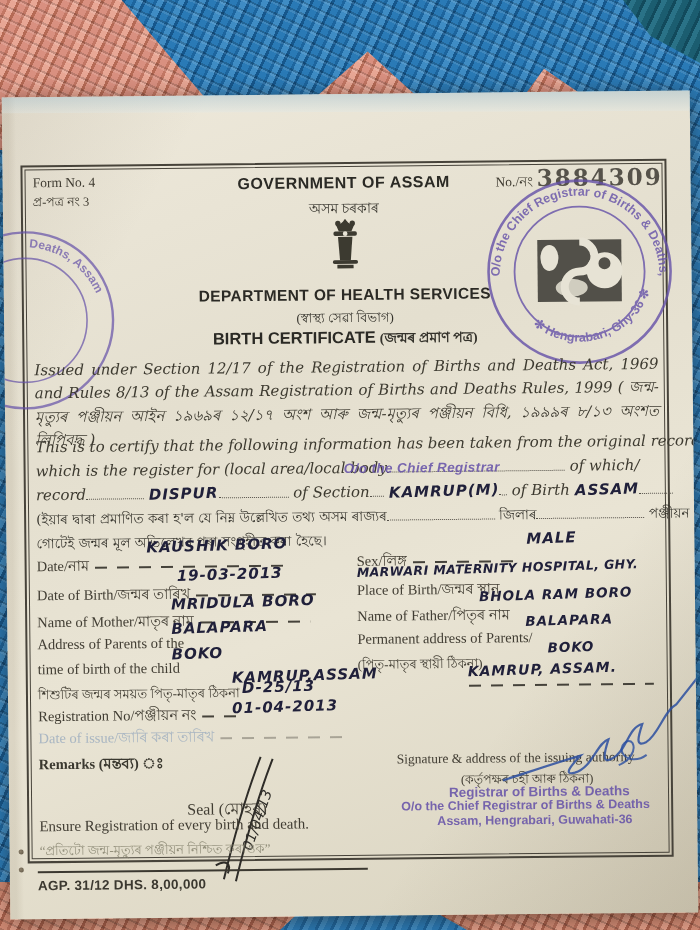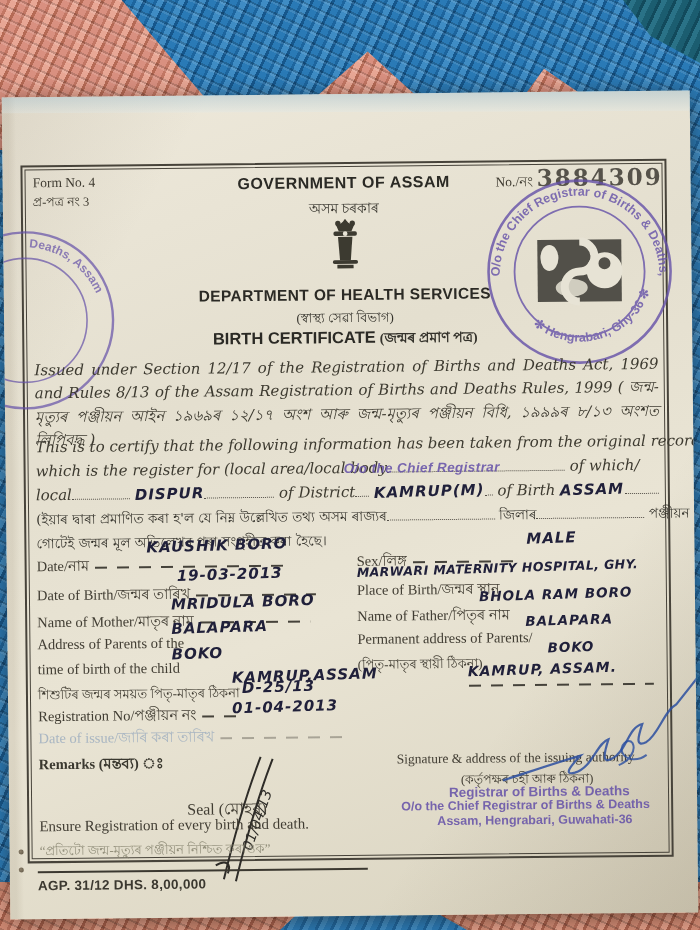--- a/index.html
+++ b/index.html
@@ -152,23 +152,23 @@
   <div class="abs para" style="left:30px; top:262px; width:624px; white-space:normal; text-align:justify; line-height:1.55;">Issued under Section 12/17 of the Registration of Births and Deaths Act, 1969 and Rules 8/13 of the Assam Registration of Births and Deaths Rules, 1999 ( জন্ম-মৃত্যুৰ পঞ্জীয়ন আইন ১৯৬৯ৰ ১২/১৭ অংশ আৰু জন্ম-মৃত্যুৰ পঞ্জীয়ন বিধি, ১৯৯৯ৰ ৮/১৩ অংশত লিপিবদ্ধ )</div>
 
   <div class="abs para" style="left:30px; top:338px; width:626px; line-height:24px;">
     <div>This is to certify that the following information has been taken from the original record of birth</div>
     <div style="position:relative;">
       <span>which is the register for (local area/local body</span><span class="dots" style="width:178px;"></span>
       <span>of which/</span>
       <span class="stamp-txt abs" style="left:308px; top:1px; font-size:13.5px; letter-spacing:.4px;">O/o the Chief Registrar</span>
     </div>
     <div>
-      <span>local</span><span class="dots" style="width:58px;"></span>
+      <span>record</span><span class="dots" style="width:58px;"></span>
       <span class="hw" style="display:inline-block;">DISPUR</span><span class="dots" style="width:70px;"></span>
-      <span>of District</span><span class="dots" style="width:14px;"></span>
+      <span>of Section</span><span class="dots" style="width:14px;"></span>
       <span class="hw" style="display:inline-block;">KAMRUP(M)</span><span class="dots" style="width:8px;"></span>
       <span>of Birth</span>
       <span class="hw" style="display:inline-block;">ASSAM</span><span class="dots" style="width:34px;"></span>
     </div>
     <div class="as-txt" style="font-style:normal; font-size:13.5px;">
       <span>(ইয়াৰ দ্বাৰা প্ৰমাণিত কৰা হ'ল যে নিম্ন উল্লেখিত তথ্য অসম ৰাজ্যৰ</span><span class="dots" style="width:108px;"></span>
       <span>জিলাৰ</span><span class="dots" style="width:108px;"></span>
       <span>পঞ্জীয়ন</span>
     </div>
     <div class="as-txt" style="font-style:normal; font-size:13.5px;">গোটেই জন্মৰ মূল অভিলেখৰ পৰা সংগৃহীত কৰা হৈছে।</div>

